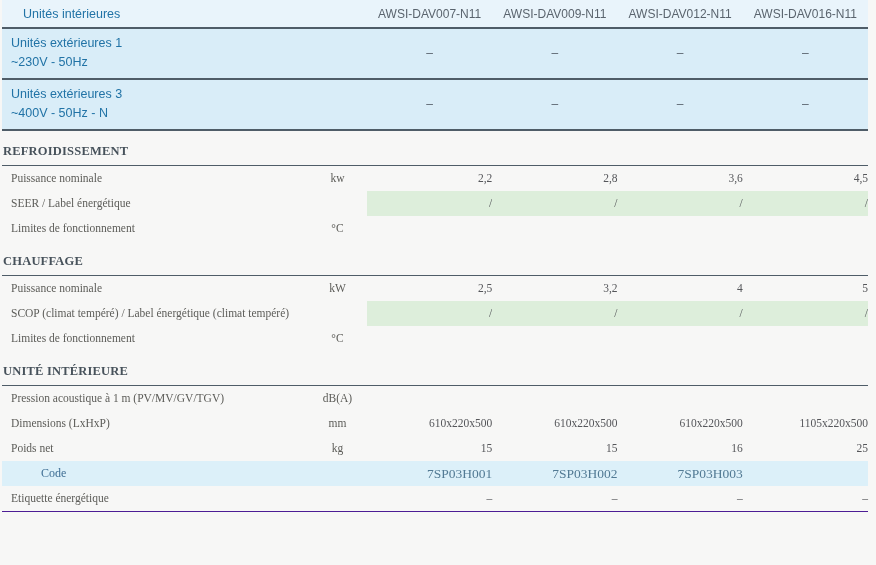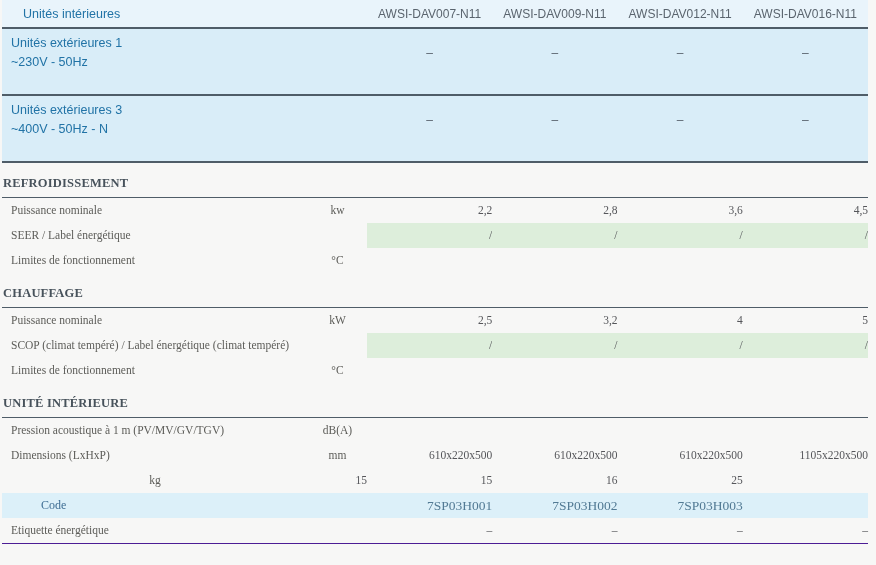--- a/index.html
+++ b/index.html
@@ -23,21 +23,21 @@
   }
   .hdr-label {
     grid-column:1 / 3;
     color:#2173a6; font-size:12.5px;
     padding-left:21px;
   }
   .col-hdr { text-align:center; color:#5a646e; font-size:12px; }
   .out-row {
     background:#d9edf8;
     border-bottom:2px solid #4f5d68;
-    padding:5px 0 22px 0;
+    padding:5px 0 6px 0;
   }
   .out-label {
     grid-column:1 / 3;
     color:#2173a6; font-size:12.5px; line-height:19px;
     padding-left:9px;
   }
   .out-val { text-align:center; color:#5a646e; font-size:12px; align-self:center; }
   
   .section { margin-top:8px;font-family:Liberation Serif, serif; }
   .section-title {
@@ -167,20 +167,21 @@
     <div class="grid-row body-row">
       <div class="cell-label">Dimensions (LxHxP)</div>
       <div class="cell-unit">mm</div>
       <div class="cell-val">610x220x500</div>
       <div class="cell-val">610x220x500</div>
       <div class="cell-val">610x220x500</div>
       <div class="cell-val">1105x220x500</div>
     </div>
 
     <div class="grid-row body-row">
+      <div class="cell-label">Poids net</div>
       <div class="cell-unit">kg</div>
       <div class="cell-val">15</div>
       <div class="cell-val">15</div>
       <div class="cell-val">16</div>
       <div class="cell-val">25</div>
     </div>
 
     <div class="grid-row body-row row-code">
       <div class="cell-label">Code</div>
       <div class="cell-unit"></div>

